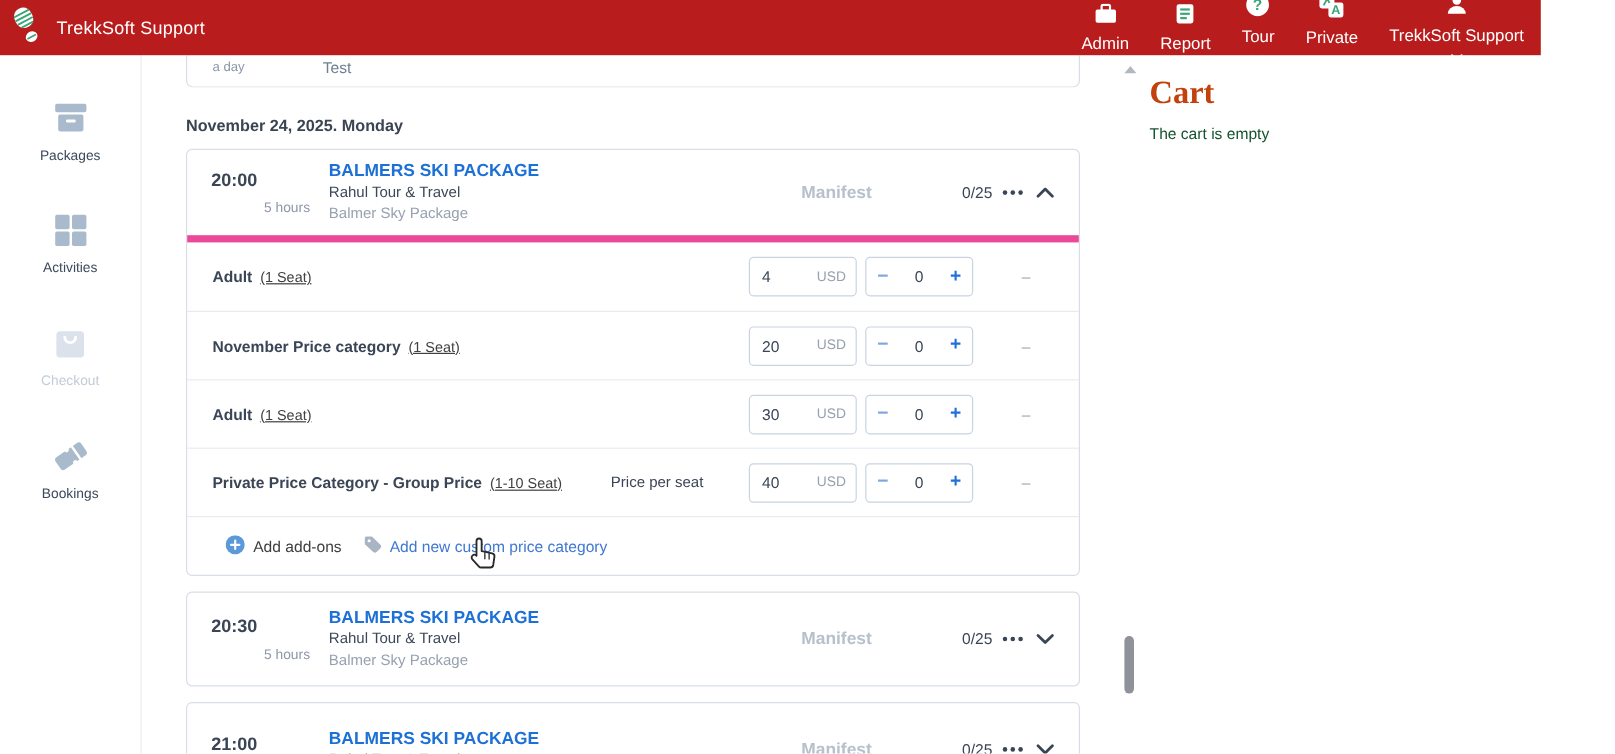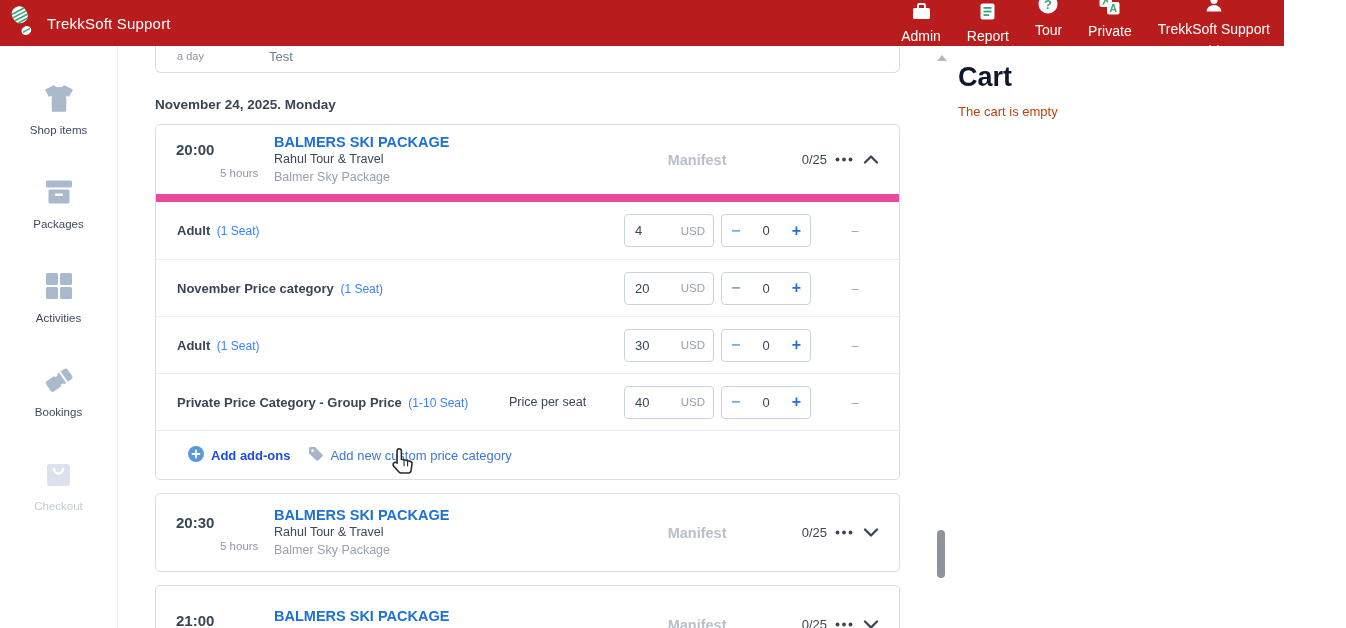--- a/index.html
+++ b/index.html
@@ -36,64 +36,64 @@
   .partial-card { height:27px; border:1px solid #d8dee8; border-top:none;
     border-radius:0 0 6px 6px; position:relative; background:#fff; }
   .partial-duration { position:absolute; left:21px; top:4px; font-size:11px; color:#8d97a7; }
   .partial-title { position:absolute; left:113px; top:3px; font-size:13px; color:#6e8294; }
 
   .date-header { margin-top:24px; font-size:13.5px; font-weight:700; color:#3a4452; }
 
   .card { margin-top:12px; border:1px solid #d8dee8; border-radius:5px; background:#fff; }
   .card + .card { margin-top:13px; }
   .card-header { height:77px; display:flex; align-items:center; padding:0 20px; cursor:pointer; }
-  .card.expanded > .card-header { border-bottom:8px solid #ec4899; }
+  .card.expanded > .card-header { border-bottom:6px solid #ec4899; }
   .time-col { width:84px; display:flex; flex-direction:column; gap:9px; }
   .time { font-size:15px; font-weight:700; color:#3a4556; }
   .duration { font-size:11.5px; color:#8d97a7;margin-left:44px; }
   .title-col { flex:1; margin-left:14px; line-height:17.5px; }
   .pkg-title { font-size:14.5px; font-weight:700; color:#1d70d6; text-decoration:none; cursor:pointer; }
   .operator { font-size:12.5px; color:#3c4858; }
   .pkg-name { font-size:12.5px; color:#97a1b0; }
   .manifest { width:158px; font-size:14.5px; font-weight:600; color:#b7c0cb;padding-left:24px; }
   .capacity-group { display:flex; align-items:center; gap:8px; }
   .capacity { font-size:13px; color:#3a4556; }
   .dots-icon { display:flex; cursor:pointer; }
   .chev { display:flex; cursor:pointer; margin-left:2px; }
 
   
   .price-row { height:57px; display:flex; align-items:center; padding-left:21px; }
   .price-row + .price-row, .addons-row { border-top:1px solid #e8ecf2; }
   .row-label { flex:1; font-size:13px; }
   .row-name { font-weight:700; color:#3a4556; }
-  .row-seats { color:#3b82f6; font-size:12px; margin-left:3px; }
+  .row-seats { color:#404040; font-size:12px; margin-left:3px;text-decoration:underline; }
   .row-note { width:115px; font-size:12.5px; color:#3a4556; }
   .price-box { width:90px; height:33px; border:1px solid #c9d4e2; border-radius:4px;
     display:flex; align-items:center; background:#fff; }
   .price-box input { width:46px; border:none; outline:none; padding-left:10px; font-size:13px;
     color:#3a4556; font-family:"Liberation Sans", sans-serif; background:transparent; }
   .usd { margin-left:auto; padding-right:8px; font-size:11.5px; color:#97a1b0; }
   .stepper { width:90px; height:33px; border:1px solid #c9d4e2; border-radius:4px; margin-left:7px;
     display:flex; align-items:center; justify-content:space-between; padding:0 9px; background:#fff; }
   .step-btn { border:none; background:none; font-size:16px; font-weight:700; cursor:pointer;
     font-family:"Liberation Sans", sans-serif; line-height:1; padding:0; }
   .step-minus { color:#7fa7dd; }
   .step-plus { color:#2270d8; }
   .qty { font-size:13px; color:#3a4556; }
   .dash-zone { width:88px; text-align:center; font-size:13px; color:#9aa5b3; }
 
   .addons-row { height:49px; display:flex; align-items:center; padding-left:32px; }
   .link { display:flex; align-items:center; gap:7px; font-size:13px; cursor:pointer; }
-  .link-addons { color:#1d4ed8;font-weight:bold; }
+  .link-addons { color:#404040; }
   .link-custom { color:#3f78d1; margin-left:18px; }
 
   
   .cart { position:absolute; left:958px; top:62px; }
-  .cart-title { font-size:27px; font-weight:600; color:#0f172a; }
-  .cart-empty { margin-top:11px; font-size:13px; color:#c2410c; }
+  .cart-title { font-size:27px; font-weight:600; color:#c2410c;font-family:Liberation Serif, serif; }
+  .cart-empty { margin-top:11px; font-size:13px; color:#14532d; }
 
   
   .scroll-up { position:absolute; left:937px; top:55px; width:0; height:0;
     border-left:5px solid transparent; border-right:5px solid transparent;
     border-bottom:6px solid #b3b8bf; cursor:pointer; }
   .scroll-thumb { position:absolute; left:937px; top:530px; width:8px; height:48px;
     background:#8f9399; border-radius:4px; cursor:pointer; }
 
   .cursor { position:absolute; left:389px; top:446px; z-index:50; pointer-events:none; }
 </style>
@@ -183,69 +183,61 @@
             <polyline points="1,1 5,5 9,1" fill="none" stroke="#fff" stroke-width="1.6" stroke-linecap="round"></polyline>
           </svg>
       </span>
     </div>
   </nav>
 </header>
 
 <aside class="sidebar">
   <div class="side-item">
     <span class="side-icon">
-      <svg width="32" height="27" viewBox="0 0 32 27">
-        <path d="M11 1 L3 5 L6.2 11 L9.5 9.3 L9.5 26 L22.5 26 L22.5 9.3 L25.8 11 L29 5 L21 1 C19.5 3.6 12.5 3.6 11 1 Z" fill="#a9bacd" stroke="#a9bacd" stroke-width="1.5" stroke-linejoin="round"></path>
-      </svg>
-    </span>
-    <span class="side-label">Shop items</span>
-  </div>
-  <div class="side-item">
-    <span class="side-icon">
       <svg width="30" height="26" viewBox="0 0 30 26">
         <rect x="2" y="1.5" width="26" height="7" rx="1.5" fill="#a9bacd"></rect>
         <rect x="4.5" y="10.5" width="21" height="14" rx="1.5" fill="#a9bacd"></rect>
         <rect x="11" y="14.5" width="8" height="2.6" rx="1" fill="#fff"></rect>
       </svg>
     </span>
     <span class="side-label">Packages</span>
   </div>
   <div class="side-item">
     <span class="side-icon">
       <svg width="28" height="28" viewBox="0 0 28 28">
         <rect x="1" y="1" width="12" height="12" rx="1.5" fill="#a9bacd"></rect>
         <rect x="15" y="1" width="12" height="12" rx="1.5" fill="#a9bacd"></rect>
         <rect x="1" y="15" width="12" height="12" rx="1.5" fill="#a9bacd"></rect>
         <rect x="15" y="15" width="12" height="12" rx="1.5" fill="#a9bacd"></rect>
       </svg>
     </span>
     <span class="side-label">Activities</span>
+  </div>
+  <div class="side-item disabled">
+    <span class="side-icon">
+      <svg width="27" height="28" viewBox="0 0 27 28">
+        <rect x="2" y="4" width="23" height="22" rx="3" fill="#dbe2ec"></rect>
+        <path d="M9 9 c0 6 9 6 9 0" fill="none" stroke="#fff" stroke-width="2.4" stroke-linecap="round"></path>
+      </svg>
+    </span>
+    <span class="side-label">Checkout</span>
   </div>
   <div class="side-item">
     <span class="side-icon">
       <svg width="32" height="30" viewBox="0 0 32 30">
         <g transform="rotate(-35 16 15)">
           <rect x="3" y="9" width="26" height="12.5" rx="2.5" fill="#a9bacd"></rect>
           <rect x="20.2" y="8" width="2" height="14.5" fill="#fff"></rect>
           <circle cx="16" cy="8.8" r="2" fill="#fff"></circle>
           <circle cx="16" cy="21.7" r="2" fill="#fff"></circle>
         </g>
       </svg>
     </span>
     <span class="side-label">Bookings</span>
   </div>
-  <div class="side-item disabled">
-    <span class="side-icon">
-      <svg width="27" height="28" viewBox="0 0 27 28">
-        <rect x="2" y="4" width="23" height="22" rx="3" fill="#dbe2ec"></rect>
-        <path d="M9 9 c0 6 9 6 9 0" fill="none" stroke="#fff" stroke-width="2.4" stroke-linecap="round"></path>
-      </svg>
-    </span>
-    <span class="side-label">Checkout</span>
-  </div>
 </aside>
 
 <main class="main">
   <div class="list">
 
     <div class="partial-card">
       <span class="partial-duration">a day</span>
       <span class="partial-title">Test</span>
     </div>
 

